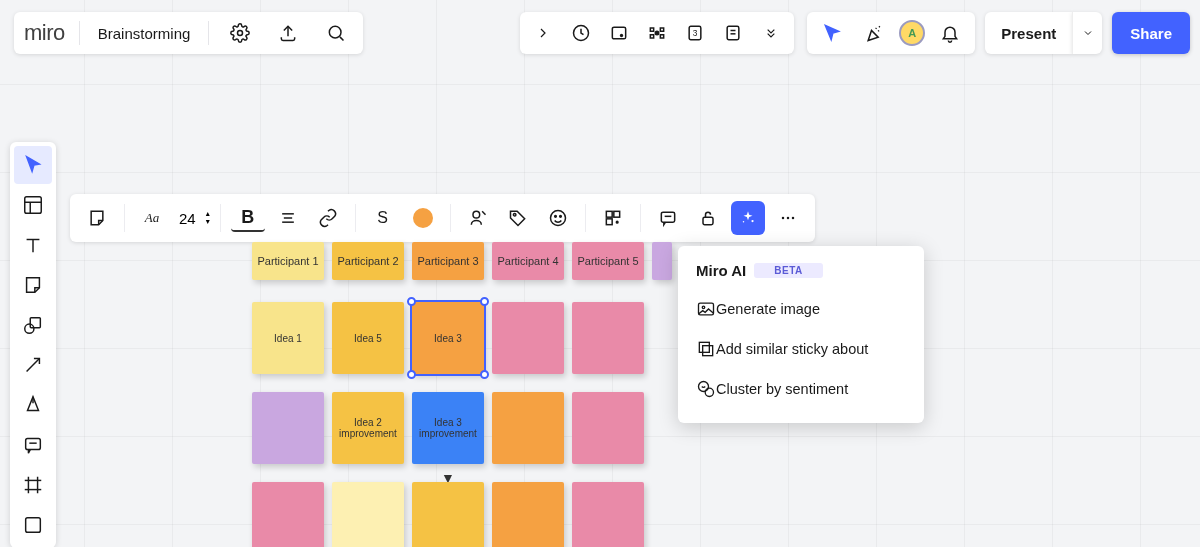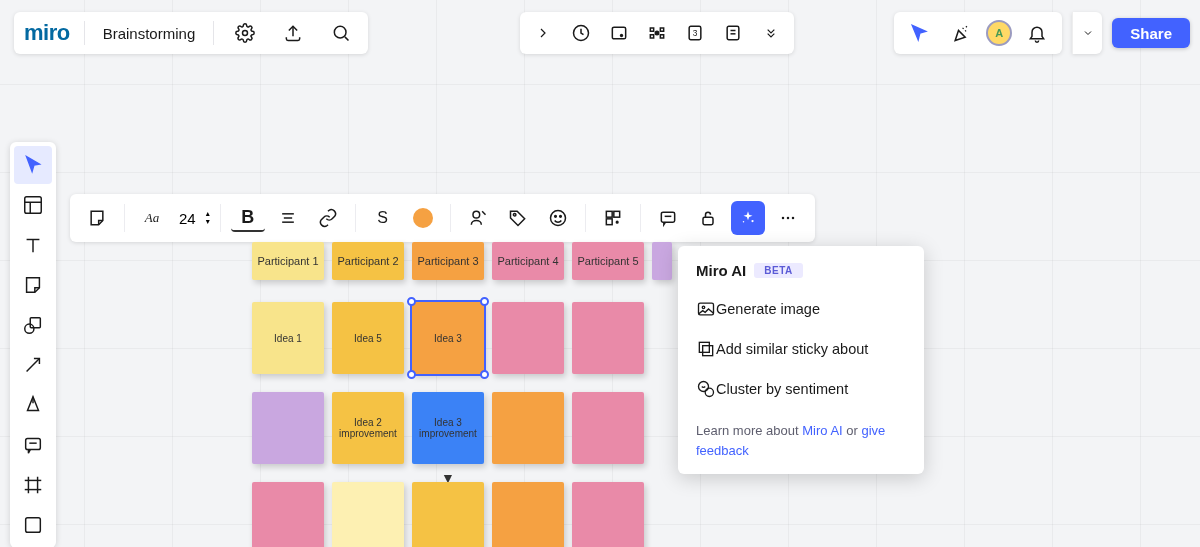--- a/index.html
+++ b/index.html
@@ -13,38 +13,38 @@
       linear-gradient(to right, rgba(0,0,0,0.04) 1px, transparent 1px),
       linear-gradient(to bottom, rgba(0,0,0,0.04) 1px, transparent 1px);
     background-size: 88px 88px;
     background-position: -4px -4px;
   }
 
   .panel { background: #fff; border-radius: 6px; box-shadow: 0 1px 4px rgba(0,0,0,0.12); display: flex; align-items: center; }
 
   
   .board-panel { position: absolute; top: 12px; left: 14px; height: 42px; padding: 0 10px; gap: 14px; }
-  .logo { font-weight: 700; font-size: 22px; letter-spacing: -0.5px; color: #0369a1; }
+  .logo { font-weight: 400; font-size: 22px; letter-spacing: -0.5px; color: #404040; }
   .divider-v { width: 1px; height: 24px; background: #e5e5e9; }
   .board-name { font-size: 15px; color: #1a1a1a; padding: 0 4px; }
   .icon-btn { width: 34px; height: 34px; display:flex; align-items:center; justify-content:center; border-radius:4px; cursor:pointer; color:#1a1a1a; }
   .icon-btn svg { width: 20px; height: 20px; stroke: currentColor; fill: none; stroke-width: 1.8; }
   .icon-btn.small svg { width:16px; height:16px; }
 
   
   .facilitate { position:absolute; top:12px; left:520px; height:42px; padding:0 6px; gap:4px; }
 
   
   .top-right { position:absolute; top:12px; right:10px; display:flex; gap:10px; align-items:center; }
   .top-right .panel { height:42px; padding:0 8px; gap:8px; }
   .avatar { width:26px; height:26px; border-radius:50%; background:#ffd966; border:2px solid #9b9bc0; display:flex; align-items:center; justify-content:center; font-size:11px; color:#495; font-weight:700; }
   .present-group { height:42px; display:flex; align-items:center; }
   .present-btn { height:42px; background:#fff; border:none; border-radius:6px 0 0 6px; box-shadow:0 1px 4px rgba(0,0,0,0.12); padding:0 16px; font-size:15px; font-weight:600; color:#1a1a1a; cursor:pointer; }
   .present-caret { height:42px; width:30px; background:#fff; border-radius:0 6px 6px 0; box-shadow:0 1px 4px rgba(0,0,0,0.12); display:flex; align-items:center; justify-content:center; cursor:pointer; border-left:1px solid #eee; }
-  .share-btn { height:30px; background:#4262ff; color:#fff; border:none; border-radius:6px; padding:0 18px; font-size:15px; font-weight:600; cursor:pointer; box-shadow:0 1px 4px rgba(0,0,0,0.2); }
+  .share-btn { height:42px; background:#4262ff; color:#fff; border:none; border-radius:6px; padding:0 18px; font-size:15px; font-weight:600; cursor:pointer; box-shadow:0 1px 4px rgba(0,0,0,0.2); }
 
   
   .left-toolbar { position:absolute; left:10px; top:142px; width:46px; background:#fff; border-radius:6px; box-shadow:0 1px 6px rgba(0,0,0,0.15); display:flex; flex-direction:column; padding:4px; gap:2px; }
   .tool { width:38px; height:38px; display:flex; align-items:center; justify-content:center; border-radius:4px; cursor:pointer; color:#1a1a1a; }
   .tool.active { background:#e6eaff; color:#4262ff; }
   .tool svg { width:22px; height:22px; stroke:currentColor; fill:none; stroke-width:1.6; }
 
   
   .context-bar { position:absolute; top:194px; left:70px; height:48px; padding:0 10px; gap:6px; }
   .ctx-item { height:34px; min-width:34px; display:flex; align-items:center; justify-content:center; border-radius:4px; cursor:pointer; padding:0 6px; color:#1a1a1a; }
@@ -62,21 +62,21 @@
   .board { position:absolute; top:242px; left:252px; }
   .sticky { position:absolute; width:72px; height:72px; border-radius:2px; box-shadow: 2px 3px 6px rgba(0,0,0,0.18); display:flex; align-items:center; justify-content:center; text-align:center; font-size:10px; padding:4px; color:#333; }
   .sticky.header { height:38px; font-size:11px; }
   .selected { outline:2px solid #4262ff; }
   .sel-handle { position:absolute; width:9px; height:9px; background:#fff; border:2px solid #4262ff; border-radius:50%; }
   .sel-caret { position:absolute; left:50%; bottom:-22px; transform:translateX(-50%); color:#333; font-size:14px; }
 
   
   .ai-menu { position:absolute; top:246px; left:678px; width:246px; background:#fff; border-radius:6px; box-shadow:0 4px 20px rgba(0,0,0,0.18); padding:16px 0 14px; }
   .ai-title { display:flex; align-items:center; gap:8px; padding:0 18px 10px; font-weight:700; font-size:15px; color:#1a1a1a; }
-  .beta { font-size:10px; font-weight:700; color:#5b5bd6; background:#eceaff; padding:2px 10px; border-radius:3px; letter-spacing:0.5px; }
+  .beta { font-size:10px; font-weight:700; color:#5b5bd6; background:#eceaff; padding:2px 20px; border-radius:3px; letter-spacing:0.5px; }
   .ai-row { display:flex; align-items:center; padding:10px 18px; cursor:pointer; font-size:14.5px; color:#1a1a1a; }
   .ai-row svg { width:20px; height:20px; stroke:#1a1a1a; fill:none; stroke-width:1.6; flex-shrink:0; }
   .ai-footer { padding:12px 18px 0; font-size:13px; color:#5e5e6e; line-height:1.5; }
   .ai-footer a { color:#4262ff; text-decoration:none; }
 
   .cursor-active { color:#4262ff !important; }
   .cursor-active svg { fill:#4262ff; stroke:#4262ff; }
 </style>
 </head>
 <body>
@@ -171,20 +171,21 @@
         <span>A</span>
       </div>
     <div class="icon-btn">
       <svg viewBox="0 0 24 24">
           <path d="M18 16v-5a6 6 0 1 0-12 0v5l-2 3h16z"></path>
           <path d="M10 21a2 2 0 0 0 4 0"></path>
         </svg>
     </div>
   </div>
   <div class="present-group">
+    <button class="present-btn">Present</button>
     <div class="present-caret">
       <svg width="12" height="12" viewBox="0 0 24 24" stroke="#1a1a1a" fill="none" stroke-width="2">
           <polyline points="6 9 12 15 18 9"></polyline>
         </svg>
     </div>
   </div>
   <button class="share-btn">Share</button>
 </div>
 
 <div class="left-toolbar">
@@ -421,16 +422,13 @@
     <span>Add similar sticky about</span>
   </div>
   <div class="ai-row">
     <svg viewBox="0 0 24 24">
         <circle cx="9" cy="9" r="6"></circle>
         <circle cx="16" cy="16" r="5"></circle>
         <path d="M7 9c.5.7 1.2 1 2 1s1.5-.3 2-1"></path>
       </svg>
     <span>Cluster by sentiment</span>
   </div>
-  <div class="ai-footer">
-    <span>Learn more about </span><a href="#">Miro AI</a><span> or </span><a href="#">give feedback</a>
-  </div>
 </div>
 
 </body></html>

